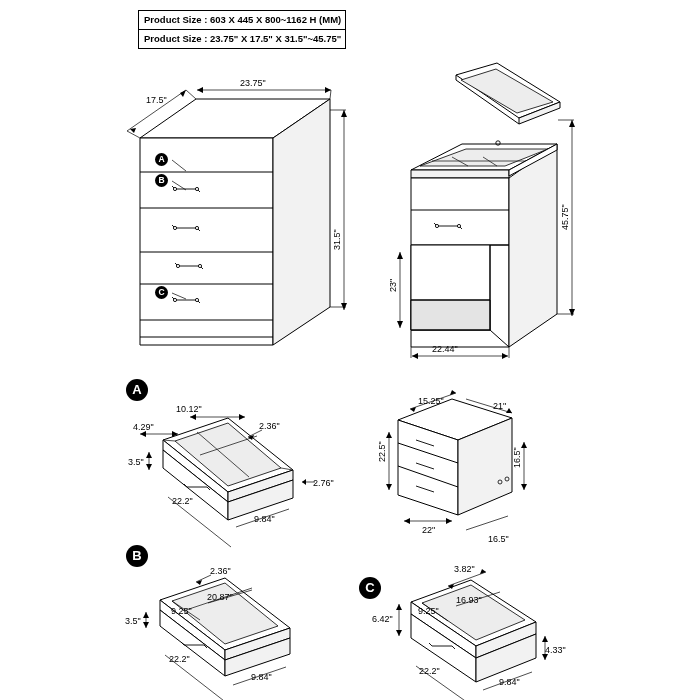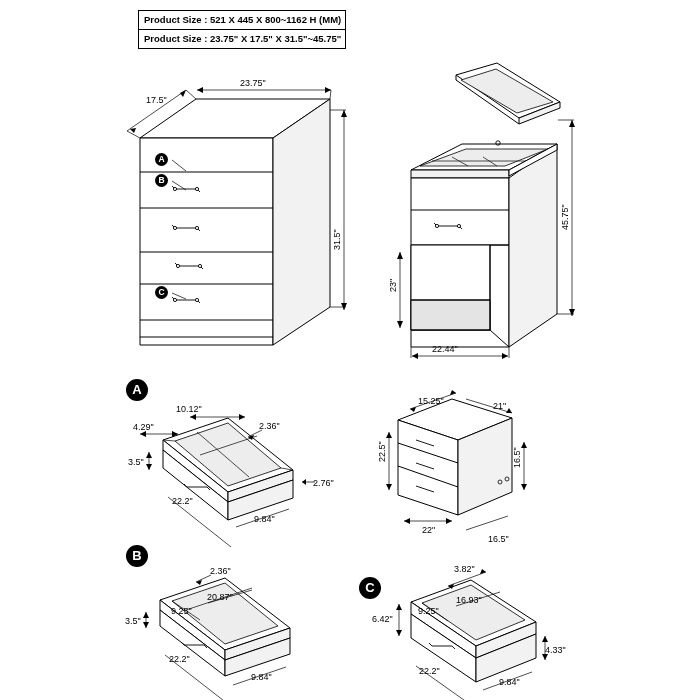--- a/index.html
+++ b/index.html
@@ -106,21 +106,21 @@
     line-height: 13px;
     font-size: 8.5px;
   }
 </style>
 </head>
 <body>
 
 <div id="stage">
 
   <div class="spec-box">
-    <div class="spec-row">Product Size : 521 X 445 X 800~1162 H (MM)</div>
+    <div class="spec-row">Product Size : 603 X 445 X 800~1162 H (MM)</div>
     <div class="spec-row">Product Size : 23.75" X 17.5" X 31.5"~45.75"</div>
   </div>
 
   <svg width="700" height="700">
 
     <g>
 
       <polygon class="fillw" points="140,138 196,99 330,99 273,138"></polygon>
 
       <polygon class="fillw" points="140,138 273,138 273,345 140,345"></polygon>

